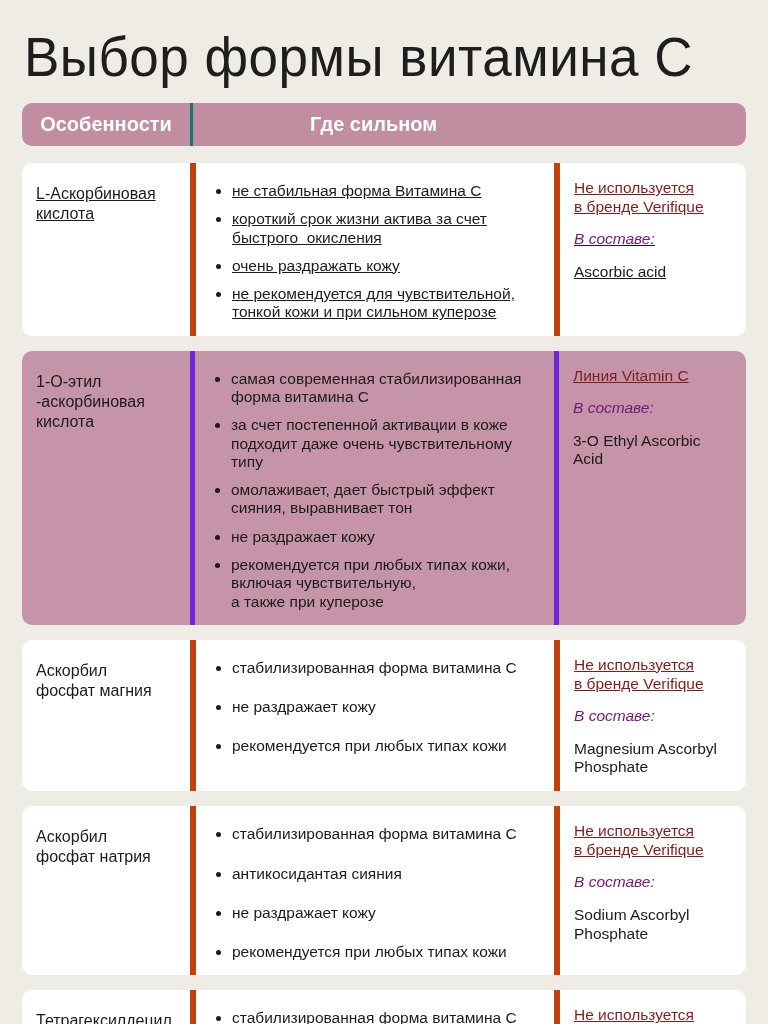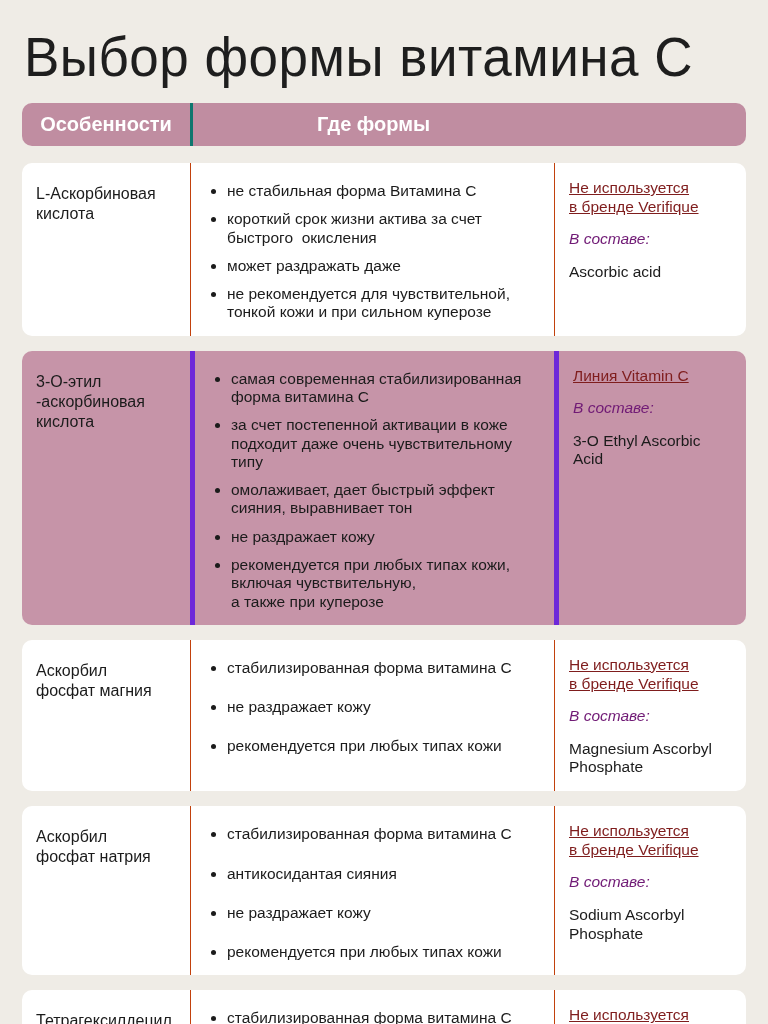--- a/index.html
+++ b/index.html
@@ -40,28 +40,28 @@
   }
   .header-cell + .header-cell { border-left: 3px solid #0f766e; }
 
   .rows { margin-top: 17px; display: flex; flex-direction: column; gap: 15px; }
 
   .card {
     background: #ffffff;
     border-radius: 10px;
     overflow: hidden;
   }
-  .card:nth-child(1) { min-height: 146px; }
+  .card:nth-child(1) { min-height: 146px; text-decoration: underline; }
   .card:nth-child(2) { min-height: 226px; }
   .card:nth-child(3) { min-height: 138px; }
   .card:nth-child(4) { min-height: 142px; }
   .card:nth-child(5) { min-height: 134px; }
 
   .card .col { padding: 16px 12px 14px 14px; }
-  .card .col-features, .card .col-where { border-left: 1px solid #c2410c; }
+  .card .col-features, .card .col-where { border-left: 6px solid #c2410c; }
   .card.highlight { background: #c694a8; }
   .card.highlight .col-features,
   .card.highlight .col-where { border-left: 5px solid #6d28d9; }
 
   .form-name {
     font-size: 16px;
     line-height: 1.25;
     padding-top: 5px;
     display: block;
     white-space: pre-line;
@@ -89,50 +89,50 @@
 </style>
 </head>
 <body>
 
 <div class="page">
 
   <h1 class="title">Выбор формы витамина С</h1>
 
   <div class="header-row grid3">
     <div class="header-cell">Особенности</div>
-    <div class="header-cell">Где формы</div>
+    <div class="header-cell">Где сильном</div>
   </div>
 
   <div class="rows" id="rows">
   <div class="card grid3">
     <div class="col col-form">
       <span class="form-name">L-Аскорбиновая
 кислота</span>
     </div>
     <div class="col col-features">
       <ul class="bullets">
             <li>не стабильная форма Витамина С</li>
             <li>короткий срок жизни актива за счет
 быстрого  окисления</li>
-            <li>может раздражать даже</li>
+            <li>очень раздражать кожу</li>
             <li>не рекомендуется для чувствительной,
 тонкой кожи и при сильном куперозе</li>
           </ul>
     </div>
     <div class="col col-where">
       <div class="where-link">Не используется
 в бренде Verifique</div>
       <div class="where-label">В составе:</div>
       <div class="where-ingredient">Ascorbic acid</div>
     </div>
   </div>
 
   <div class="card grid3 highlight">
     <div class="col col-form">
-      <span class="form-name">3-О-этил
+      <span class="form-name">1-О-этил
 -аскорбиновая
 кислота</span>
     </div>
     <div class="col col-features">
       <ul class="bullets">
             <li>самая современная стабилизированная
 форма витамина С</li>
             <li>за счет постепенной активации в коже
 подходит даже очень чувствительному
 типу</li>

